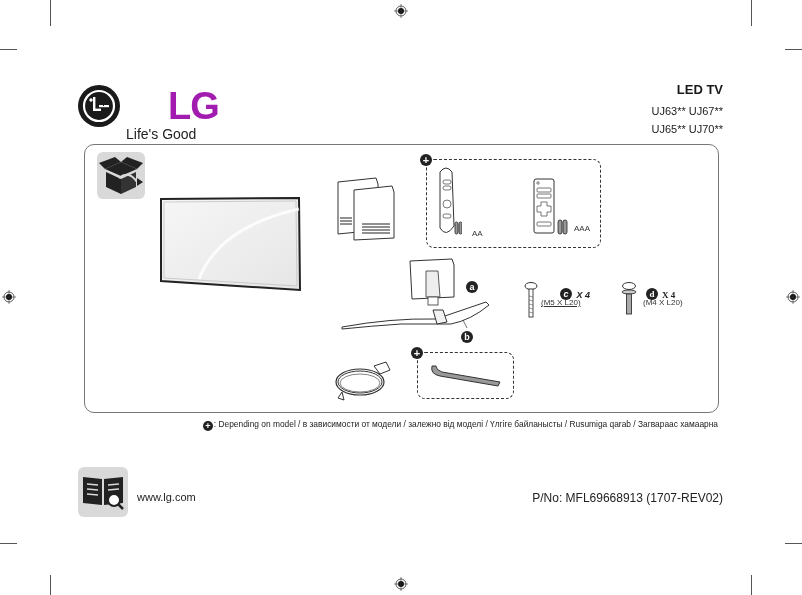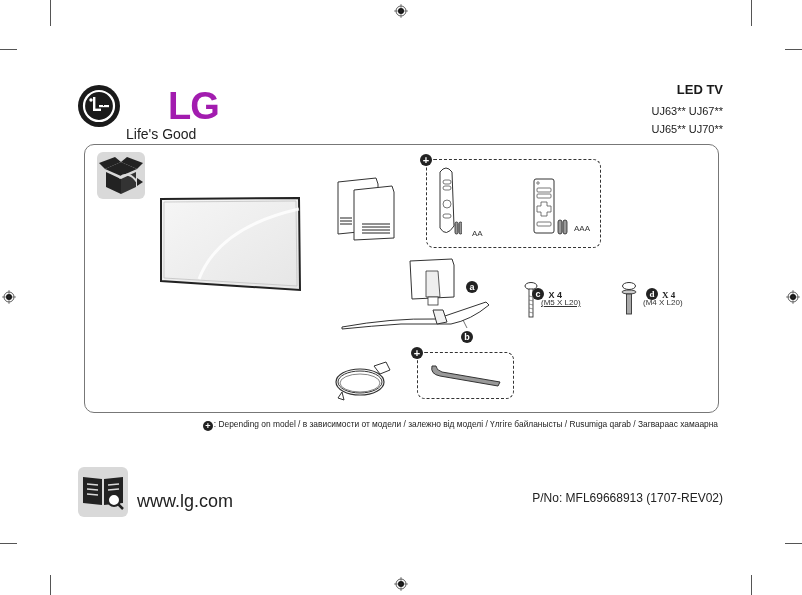--- a/index.html
+++ b/index.html
@@ -45,21 +45,21 @@
   .qty { font-size: 9px; font-weight: bold; color: #222; }
 
   .footnote {
     position: absolute; right: 84px; top: 419px; font-size: 8.4px; color: #222; white-space: nowrap;
   }
   .footnote .plus { position: relative; display: inline-block; top: 2px; margin-right: 1px; width: 10px; height: 10px; line-height: 10px; font-size: 9px; }
 
   .manual-icon {
     position: absolute; left: 78px; top: 467px; width: 50px; height: 50px; background: #d9d9d9; border-radius: 6px;
   }
-  .website { position: absolute; left: 137px; top: 491px; font-size: 18px; color: #222; }
+  .website { position: absolute; left: 137px; top: 491px; font-size: 11px; color: #222; }
   .partno { position: absolute; right: 79px; top: 491px; font-size: 12px; color: #222; }
 </style>
 </head>
 <body>
 
 <div class="crop-v" style="left:50px;top:0;height:26px;"></div>
 <div class="crop-v" style="left:751px;top:0;height:26px;"></div>
 <div class="crop-h" style="left:0;top:49px;width:17px;"></div>
 <div class="crop-h" style="left:785px;top:49px;width:17px;"></div>
 <div class="crop-h" style="left:0;top:543px;width:17px;"></div>
@@ -197,21 +197,21 @@
   <ellipse cx="7" cy="4" rx="6" ry="3.5" fill="#fff" stroke="#333" stroke-width="1"></ellipse>
   <rect x="5" y="7" width="4" height="28" fill="#fff" stroke="#333" stroke-width="0.9"></rect>
   <g stroke="#555" stroke-width="0.6">
       <line x1="5" y1="14" x2="9" y2="15"></line>
       <line x1="5" y1="18" x2="9" y2="19"></line>
       <line x1="5" y1="22" x2="9" y2="23"></line>
       <line x1="5" y1="26" x2="9" y2="27"></line>
       <line x1="5" y1="30" x2="9" y2="31"></line>
     </g>
 </svg>
-<div class="abs" style="left:532px;top:284px;white-space:nowrap;">
+<div class="abs" style="left:560px;top:284px;white-space:nowrap;font-style:italic;">
   <span class="badge">c</span>
   <span class="qty">X 4</span>
 </div>
 <div class="lbl" style="left:541px;top:298px;text-decoration:underline;">(M5 X L20)</div>
 
 <svg class="abs" style="left:621px;top:282px;" width="16" height="34" viewBox="0 0 16 34">
   <ellipse cx="8" cy="4" rx="6.5" ry="3.5" fill="#fff" stroke="#333" stroke-width="1"></ellipse>
   <ellipse cx="8" cy="10" rx="7" ry="2" fill="#ccc" stroke="#333" stroke-width="0.9"></ellipse>
   <rect x="5.5" y="12" width="5" height="20" fill="#aaa" stroke="#333" stroke-width="0.9"></rect>
 </svg>

